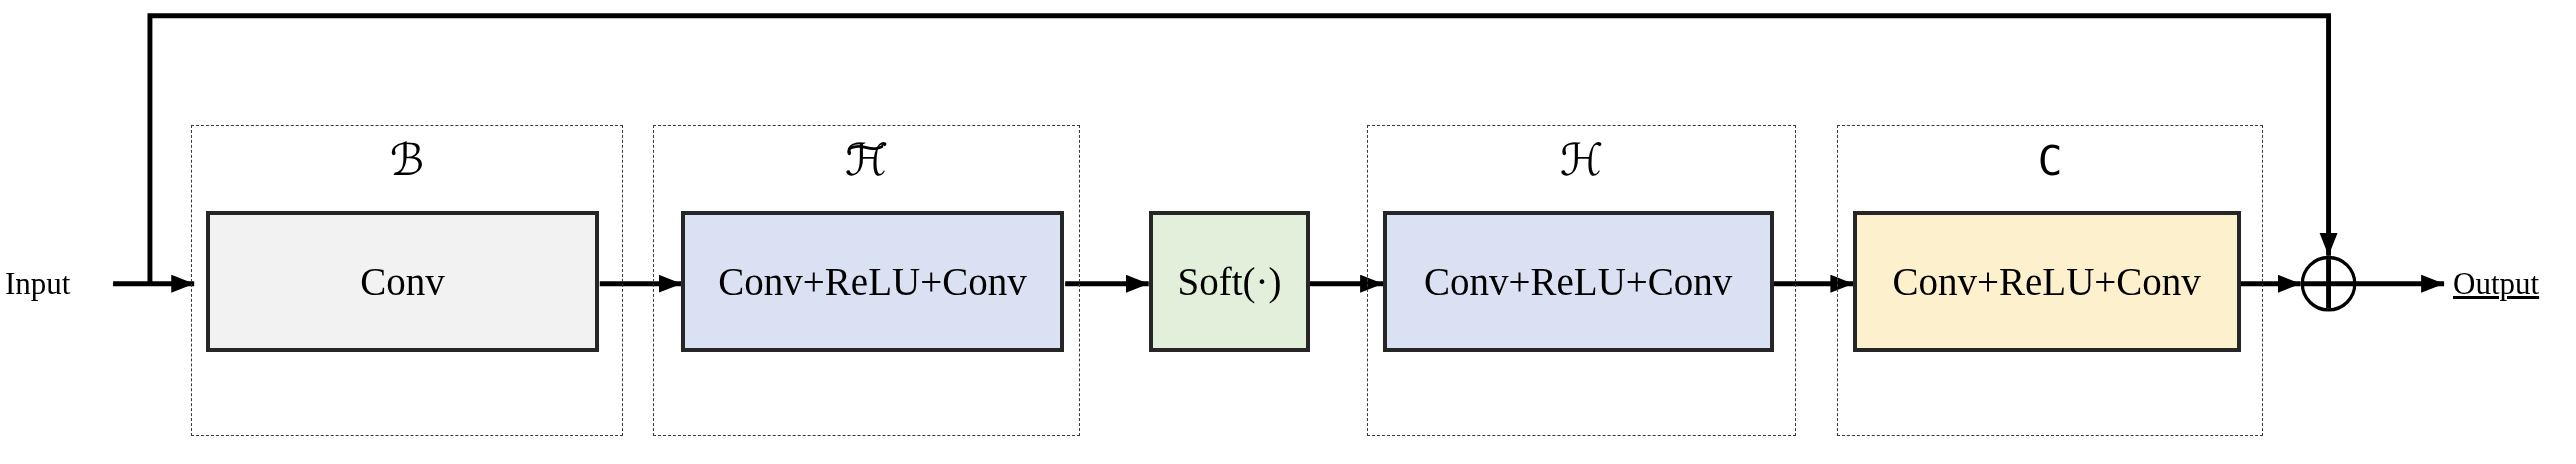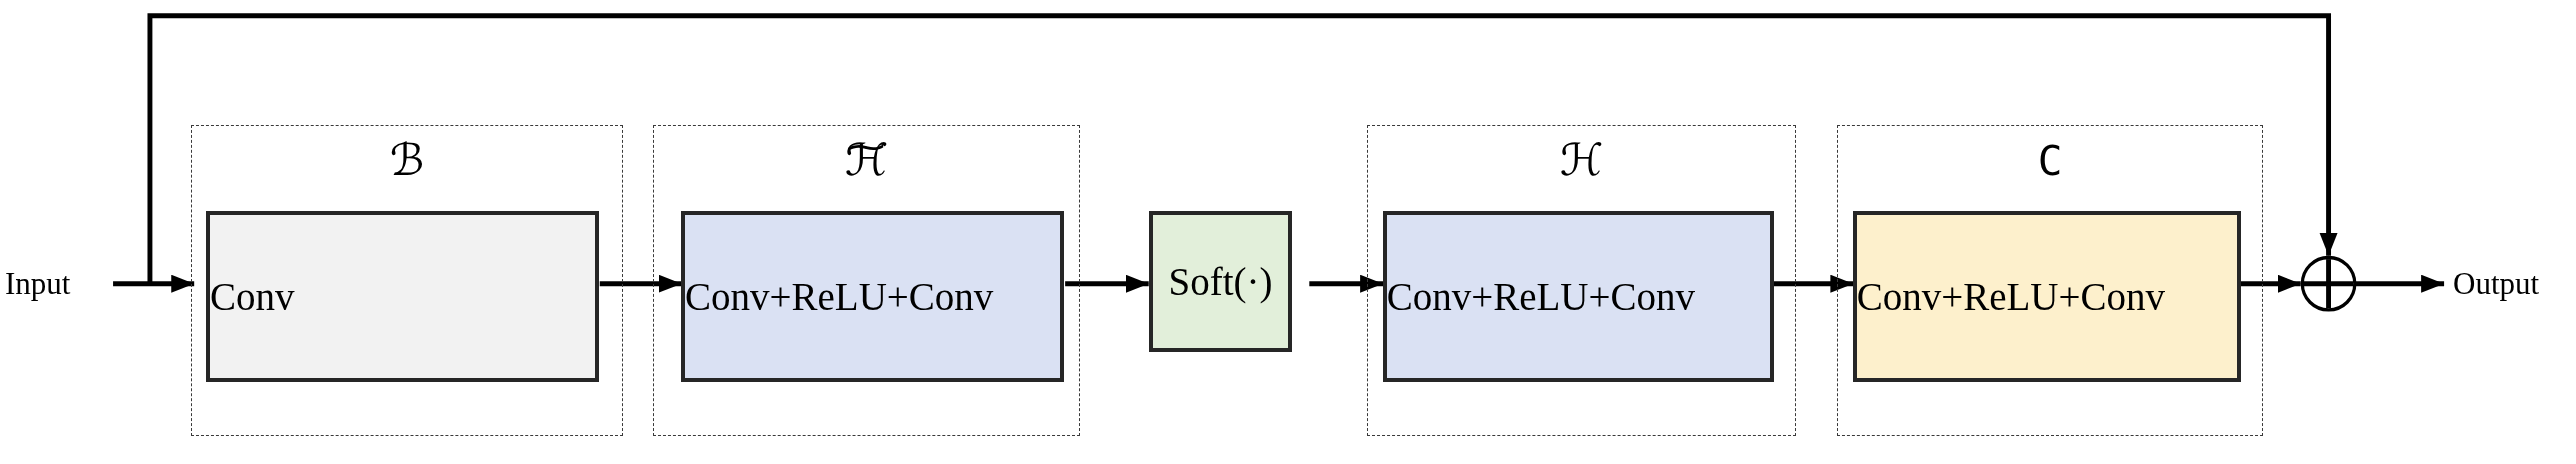--- a/index.html
+++ b/index.html
@@ -16,21 +16,21 @@
 
   .io-label {
     position: absolute;
     top: 261px;
     height: 46px;
     line-height: 46px;
     font-size: 31px;
     white-space: nowrap;
   }
   #input-label  { left: 4.9px; }
-  #output-label { left: 2453px; }
+  #output-label { left: 2453px; text-decoration: underline; }
 
   .group {
     position: absolute;
     top: 125px;
     height: 311px;
     border: 1.6px dashed #3a3a3a;
     box-sizing: border-box;
     background: transparent;
   }
   #group-b       { left: 191px;  width: 432px; }
@@ -58,39 +58,39 @@
     font-style: normal;
   }
   #group-c .label-base {
     font-family: "DejaVu Sans Mono", "Liberation Mono", monospace;
     font-size: 41px;
   }
 
   .block {
     position: absolute;
     top: 85px;
-    height: 171px;
+    height: 141px;
     box-sizing: border-box;
     border: 4.1px solid #262626;
     display: flex;
     align-items: center;
-    justify-content: flex-start;
+    justify-content: center;
     font-size: 39px;
     white-space: nowrap;
   }
   #block-b       { left: 14px; width: 393px; }
   #block-h-tilde { left: 27px; width: 383px; }
   #block-h       { left: 14.7px; width: 391px; }
   #block-c       { left: 14.7px; width: 388px; }
 
   #soft-block {
     position: absolute;
     left: 1149px;
     top: 211px;
-    width: 143px;
+    width: 161px;
     height: 141px;
     box-sizing: border-box;
     border: 4.1px solid #262626;
     display: flex;
     align-items: center;
     justify-content: center;
     font-size: 39px;
     white-space: nowrap;
   }
 </style>

